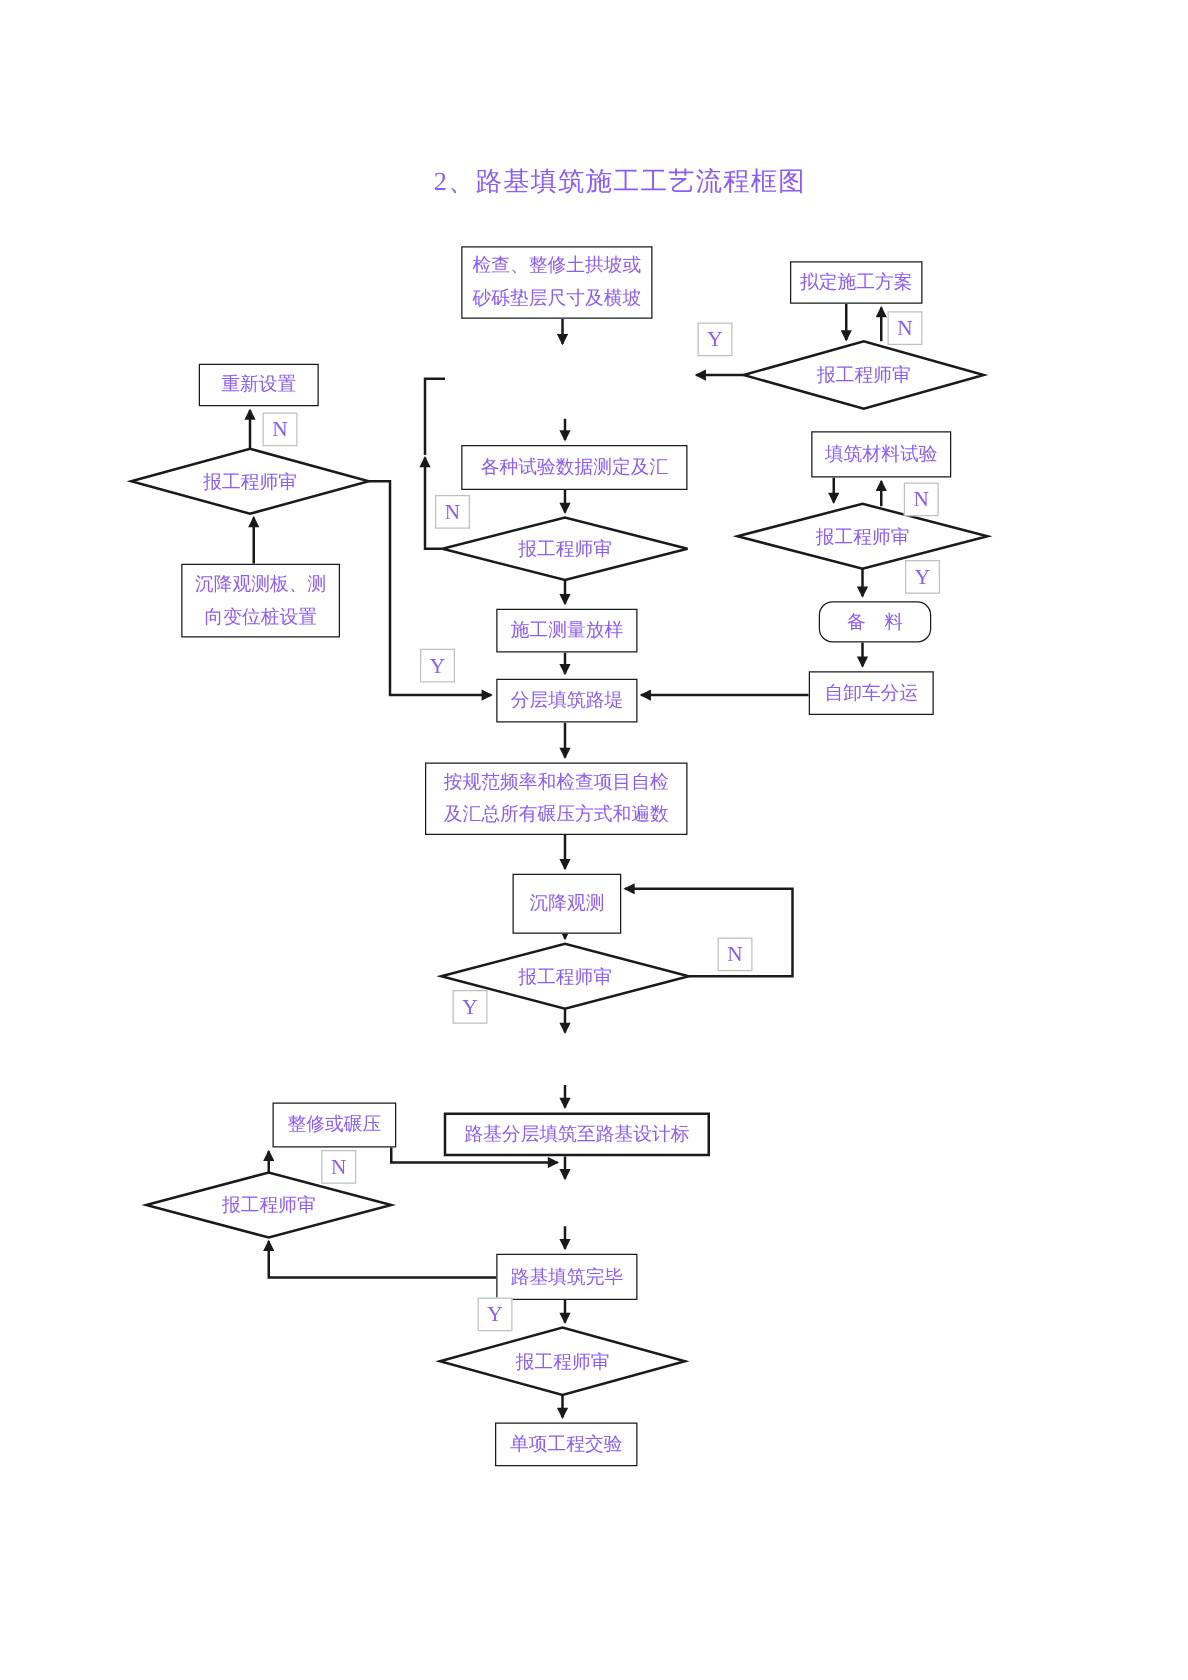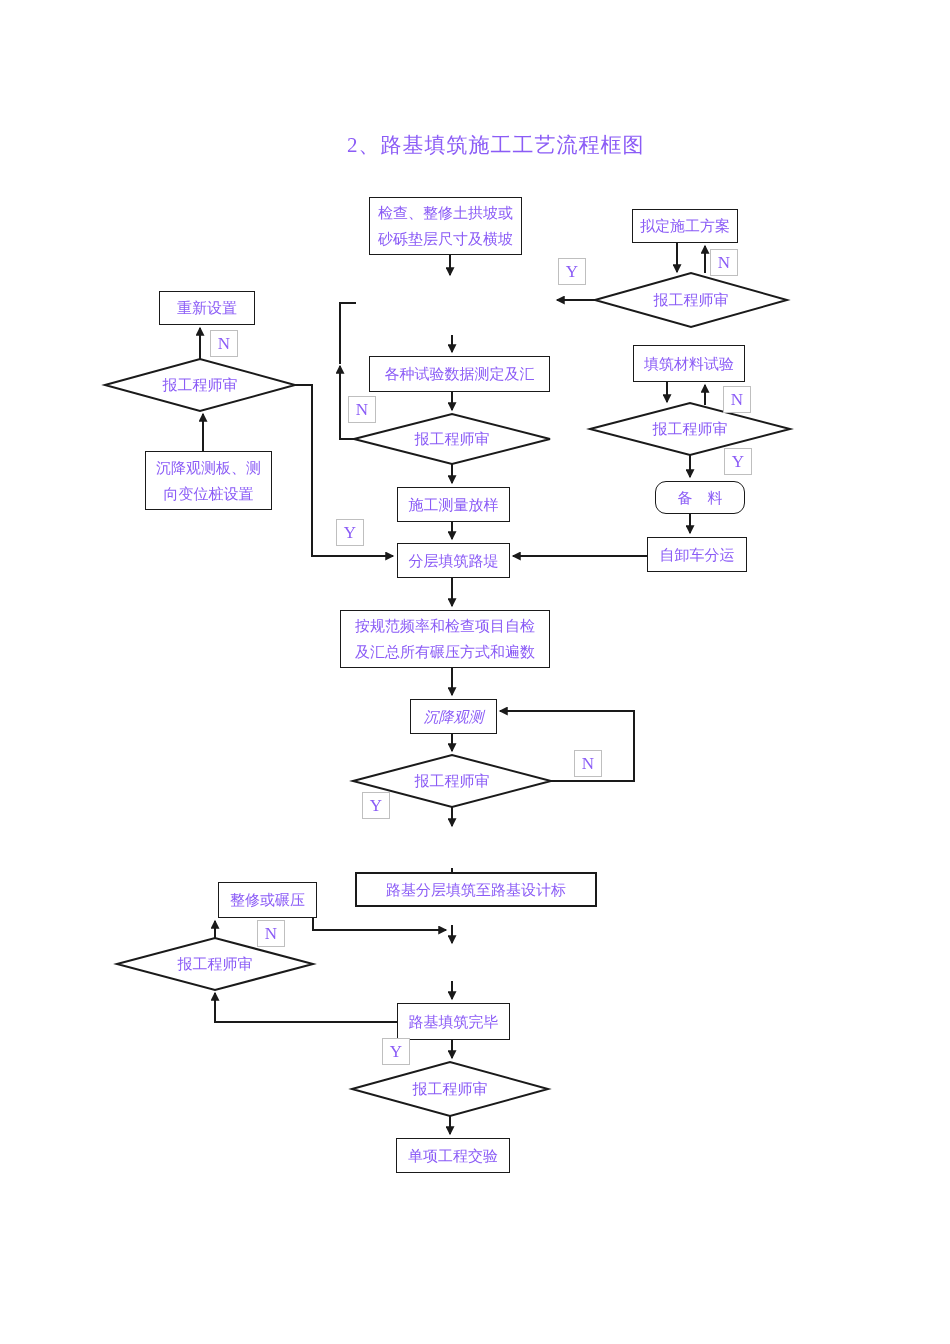--- a/index.html
+++ b/index.html
@@ -104,33 +104,33 @@
 
   <div class="node" style="left:159px;top:291px;width:96px;height:34px;">重新设置</div>
 
   <div class="node" style="left:145px;top:451px;width:127px;height:59px;">沉降观测板、测
 向变位桩设置</div>
 
   <div class="node" style="left:397px;top:487px;width:113px;height:35px;">施工测量放样</div>
 
   <div class="node" style="left:397px;top:543px;width:113px;height:35px;">分层填筑路堤</div>
 
-  <div class="node" style="left:633px;top:345px;width:112px;height:37px;">填筑材料试验</div>
+  <div class="node" style="left:649px;top:345px;width:112px;height:37px;">填筑材料试验</div>
 
   <div class="node" style="left:655px;top:481px;width:90px;height:33px;border-radius:11px;">备　料</div>
 
   <div class="node" style="left:647px;top:537px;width:100px;height:35px;">自卸车分运</div>
 
   <div class="node" style="left:340px;top:610px;width:210px;height:58px;">按规范频率和检查项目自检
 及汇总所有碾压方式和遍数</div>
 
-  <div class="node" style="left:410px;top:699px;width:87px;height:35px;font-style:italic;">沉降观测</div>
+  <div class="node" style="left:410px;top:699px;width:87px;height:48px;">沉降观测</div>
 
 
-  <div class="node thick" style="left:355px;top:872px;width:242px;height:35px;">路基分层填筑至路基设计标</div>
+  <div class="node thick" style="left:355px;top:890px;width:213px;height:35px;">路基分层填筑至路基设计标</div>
 
   <div class="node semithick" style="left:173px;top:882px;width:99px;height:36px;margin-left:45px;">整修或碾压</div>
 
 
   <div class="node" style="left:397px;top:1003px;width:113px;height:37px;">路基填筑完毕</div>
 
   <div class="node" style="left:396px;top:1138px;width:114px;height:35px;">单项工程交验</div>
 
   <div class="dlabel" style="left:105px;top:371px;width:190px;height:28px;">报工程师审</div>
   <div class="dlabel" style="left:354px;top:425px;width:196px;height:28px;">报工程师审</div>

